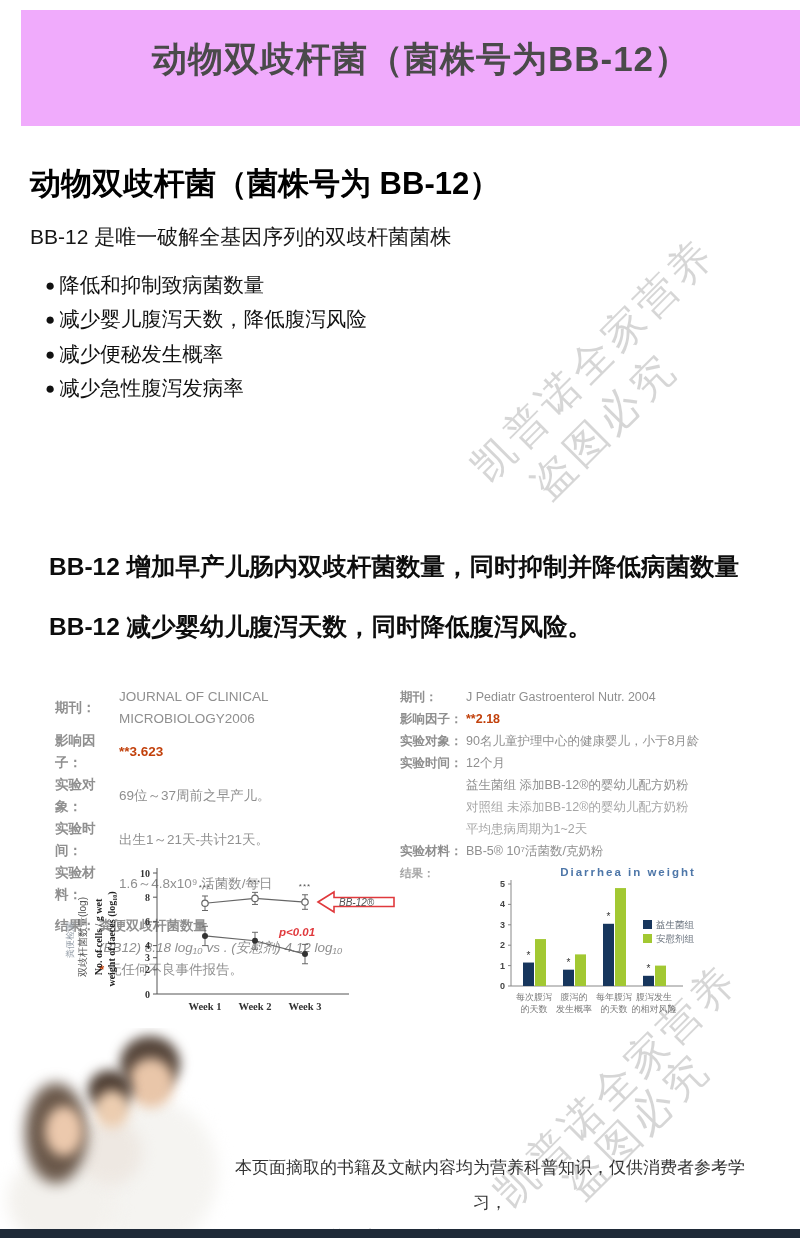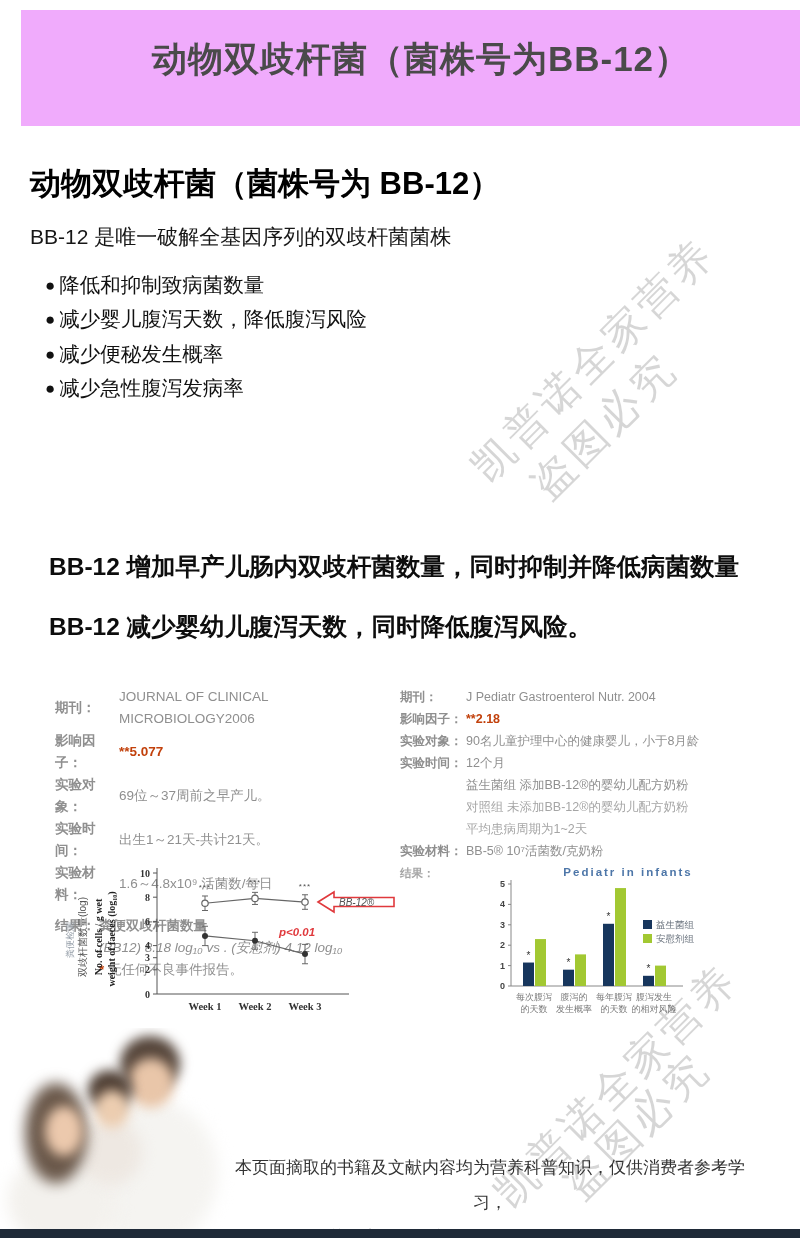--- a/index.html
+++ b/index.html
@@ -91,21 +91,21 @@
   <p class="claim" style="top:541px;">BB-12 增加早产儿肠内双歧杆菌数量，同时抑制并降低病菌数量</p>
   <p class="claim" style="top:601px;">BB-12 减少婴幼儿腹泻天数，同时降低腹泻风险。</p>
 
   <div class="study" style="left:55px;top:686px;width:338px;">
     <div class="srow">
         <span class="lbl">期刊：</span>
         <span class="val">JOURNAL OF CLINICAL MICROBIOLOGY2006</span>
       </div>
     <div class="srow">
         <span class="lbl">影响因子：</span>
-        <span class="val accent">**5.077</span>
+        <span class="val accent">**3.623</span>
       </div>
     <div class="srow">
         <span class="lbl">实验对象：</span>
         <span class="val">69位～37周前之早产儿。</span>
       </div>
     <div class="srow">
         <span class="lbl">实验时间：</span>
         <span class="val">出生1～21天-共计21天。</span>
       </div>
     <div class="srow">
@@ -205,21 +205,21 @@
         <line x1="185" y1="84.38999999999999" x2="191" y2="84.38999999999999" stroke="#666"></line>
         <line x1="185" y1="103.75" x2="191" y2="103.75" stroke="#666"></line>
         <circle cx="188" cy="94.07" r="3" fill="#333"></circle>
         <path d="M201,42.040000000000006 L217,32.040000000000006 L217,37.540000000000006 L277,37.540000000000006 L277,46.540000000000006 L217,46.540000000000006 L217,52.040000000000006 Z" fill="rgba(255,255,255,.9)" stroke="#e0393c" stroke-width="1.6"></path>
         <text class="callout-text" x="222" y="45.540000000000006">BB-12®</text>
         <text class="pval" x="162" y="76">p&lt;0.01</text>
       </svg>
     </div>
 
   <div class="chart-mount" style="left:478px;top:866px;width:305px;height:175px;">
-    <p class="bar-title">Pediatr in infants</p>
+    <p class="bar-title">Diarrhea in weight</p>
     <div id="barChart" style="position:absolute;left:0;top:0;width:305px;height:175px;">
         <svg width="305" height="175" viewBox="0 0 305 175">
           <line x1="33" y1="14" x2="33" y2="120" stroke="#888"></line>
           <line x1="33" y1="120" x2="205" y2="120" stroke="#888"></line>
           <line x1="30" y1="18" x2="33" y2="18" stroke="#888"></line>
           <text class="btick" x="27" y="21" text-anchor="end">5</text>
           <line x1="30" y1="38.400000000000006" x2="33" y2="38.400000000000006" stroke="#888"></line>
           <text class="btick" x="27" y="41.400000000000006" text-anchor="end">4</text>
           <line x1="30" y1="58.800000000000004" x2="33" y2="58.800000000000004" stroke="#888"></line>
           <text class="btick" x="27" y="61.800000000000004" text-anchor="end">3</text>

